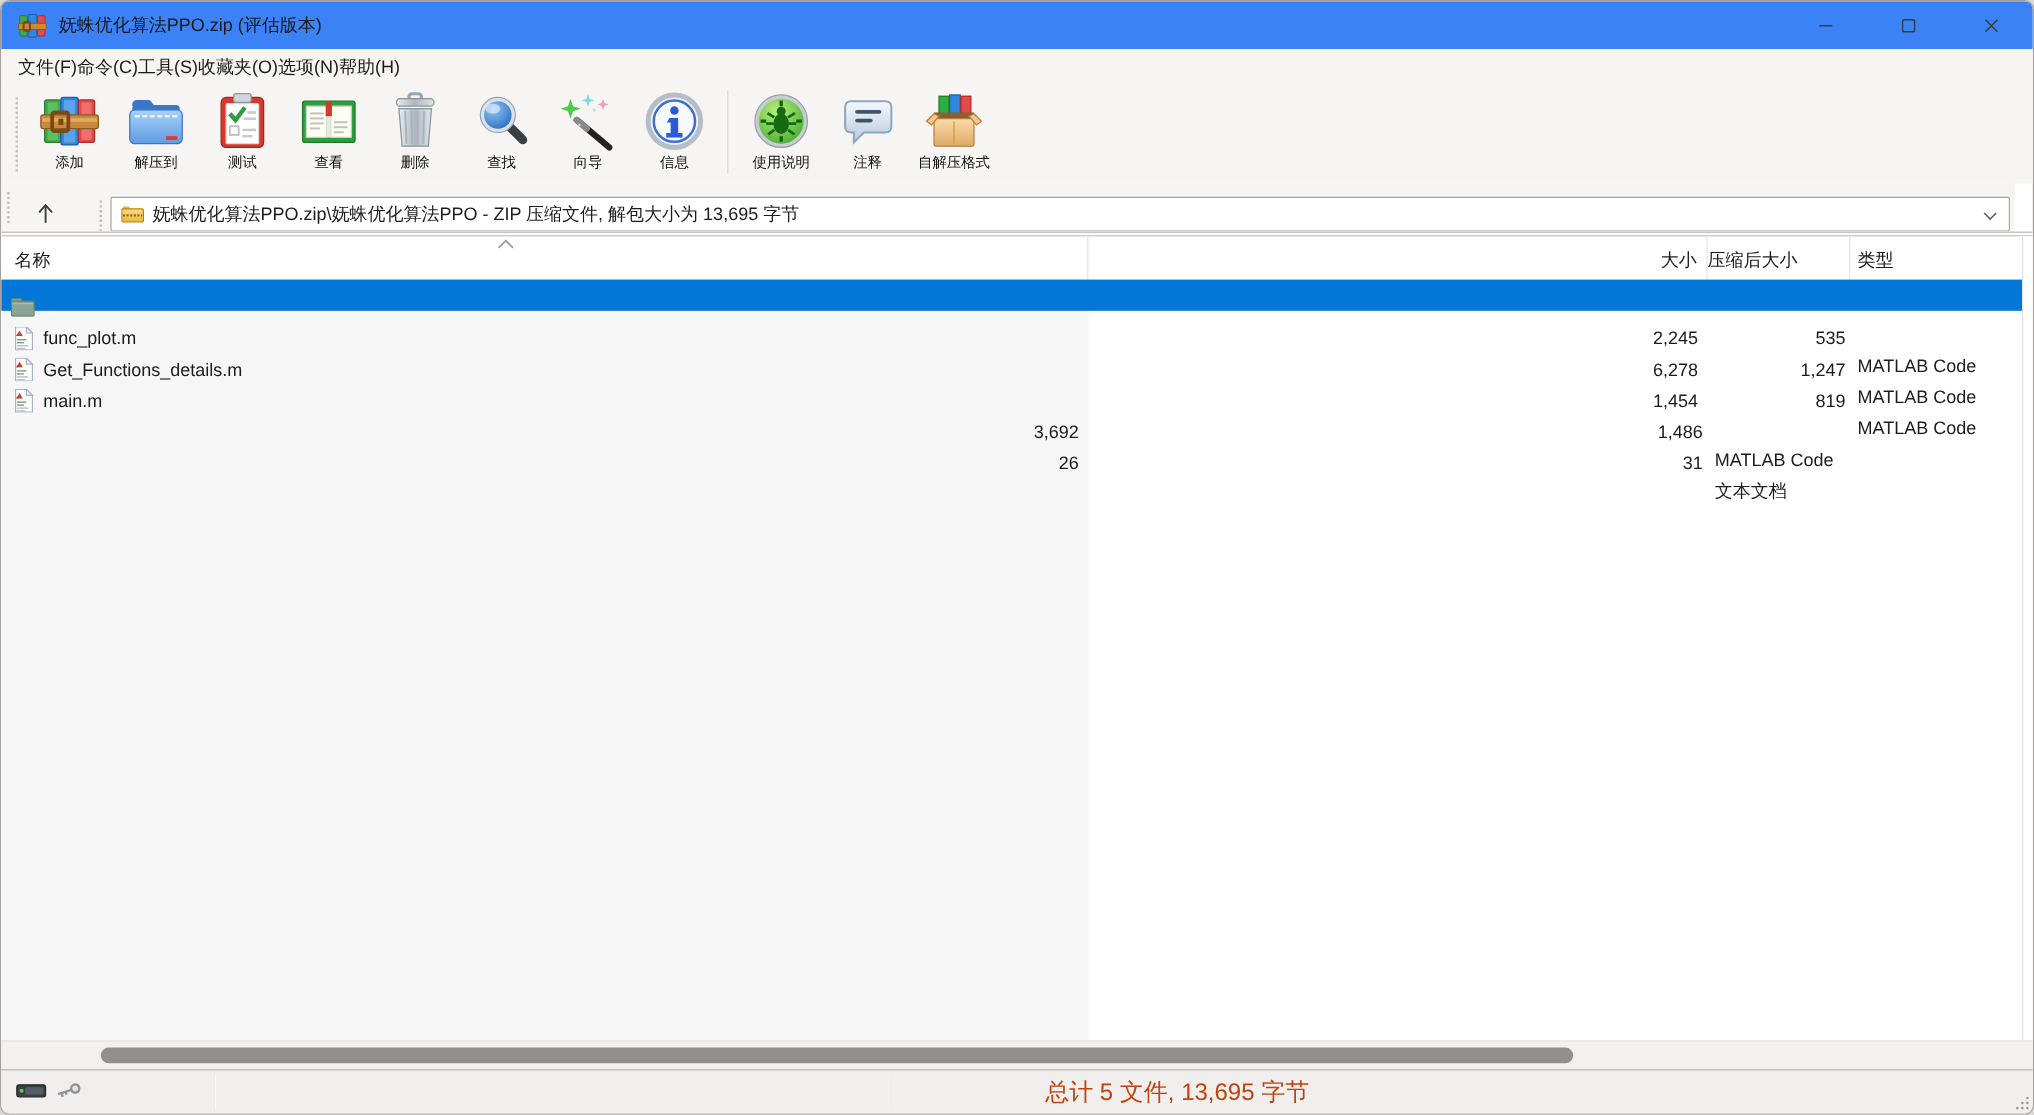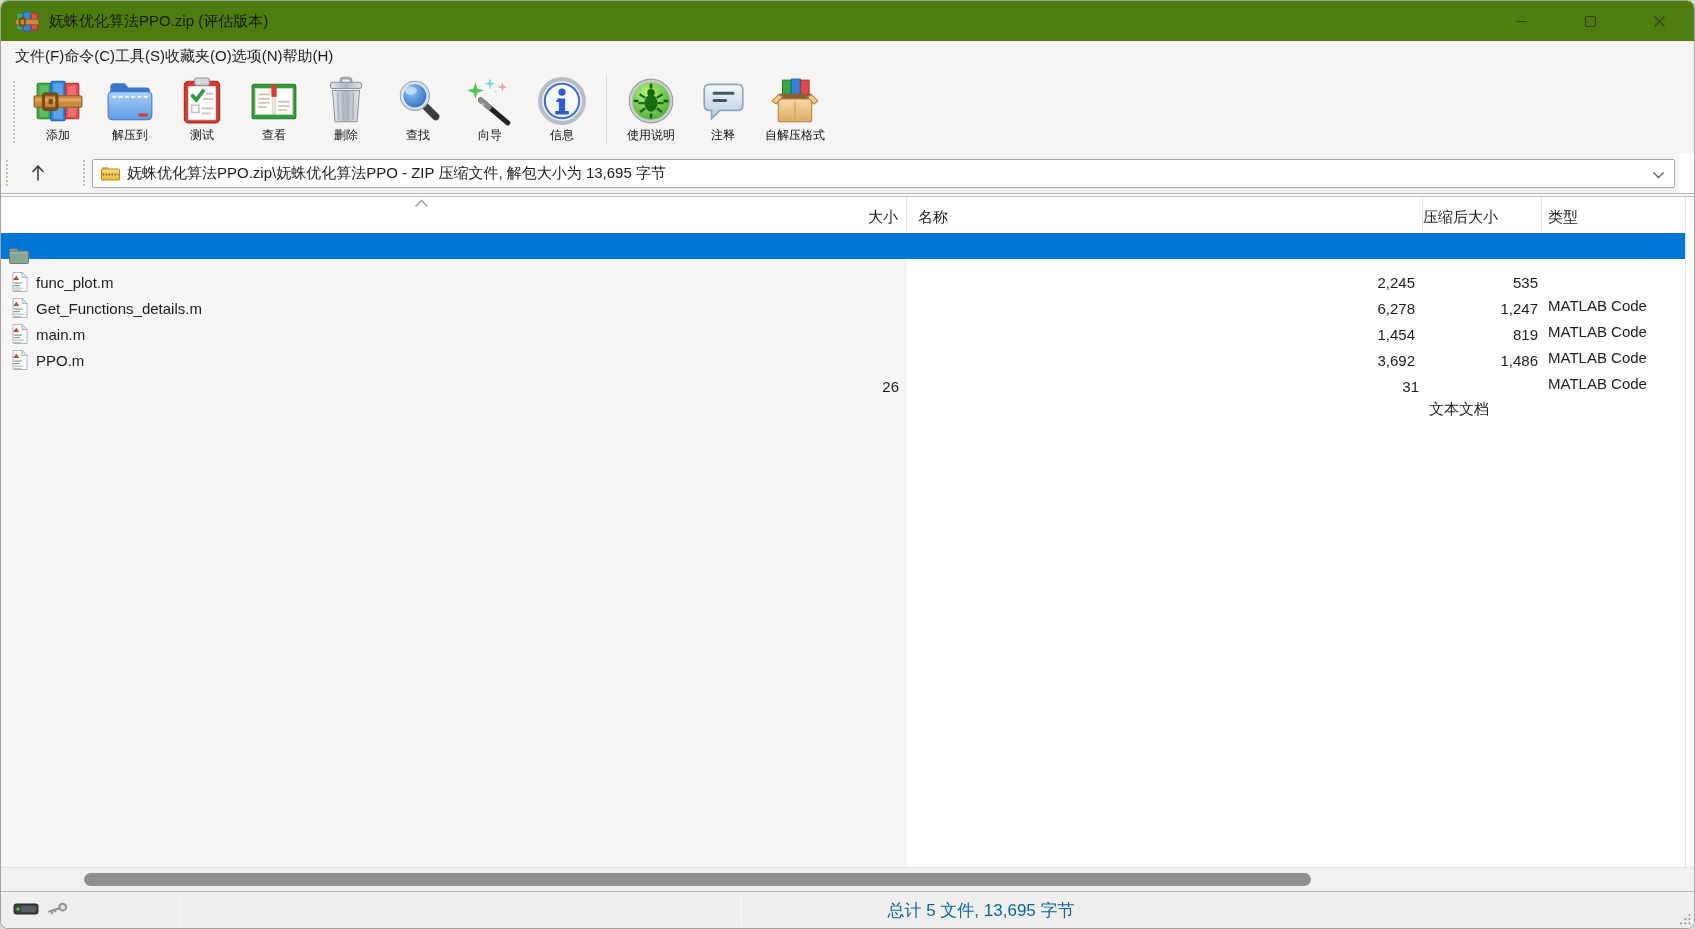--- a/index.html
+++ b/index.html
@@ -1,41 +1,41 @@
 <!DOCTYPE html>
 <html><head>
 <meta charset="utf-8">
 <style>
   html,body{margin:0;padding:0;background:#d8d8d8;}
   *{box-sizing:border-box;}
   body{font-family:"Liberation Sans","DejaVu Sans",sans-serif;color:#1c1c1c;-webkit-font-smoothing:antialiased;}
   .window{position:relative;width:1695px;height:929px;background:#fff;border:1px solid #a5a19e;border-radius:8px;overflow:hidden;}
 
   
-  .titlebar{position:absolute;left:0;top:0;right:0;height:40px;background:#4d7c0f;display:flex;align-items:center;}
+  .titlebar{position:absolute;left:0;top:0;right:0;height:40px;background:#3b82f6;display:flex;align-items:center;}
   .app-icon{margin-left:14px;width:24px;height:21px;flex:0 0 auto;}
   .title-text{margin-left:10px;font-size:15px;color:#1a1a1a;white-space:nowrap;}
   .caption{position:absolute;right:0;top:0;height:40px;width:207px;display:flex;}
   .cap-btn{width:69px;height:40px;display:flex;align-items:center;justify-content:center;color:#333;}
 
   
   .menubar{position:absolute;left:0;top:40px;right:0;height:30px;background:#f7f5f3;display:flex;align-items:center;padding-left:14px;}
   .menu-item{font-size:15px;color:#1b1b1b;white-space:nowrap;cursor:default;}
 
   
   .toolbar{position:absolute;left:0;top:70px;right:0;height:82px;background:#f7f5f3;display:flex;align-items:flex-start;padding-left:12px;}
   .gripper{width:3px;border-left:2px dotted #c2bfbc;align-self:center;}
   .toolbar .gripper{height:62px;margin-right:6px;}
   .tbtn{display:flex;flex-direction:column;align-items:center;padding-top:5px;min-width:72px;}
   .tbtn .ticon{width:50px;height:50px;display:block;}
   .tbtn .tlabel{font-size:12px;margin-top:1px;white-space:nowrap;color:#111;}
   .tsep{width:1px;background:#dddad7;height:70px;margin:4px 8px 0 8px;}
 
   
-  .addressbar{position:absolute;left:0;top:152px;right:15px;height:40px;background:#f7f5f3;display:flex;align-items:center;}
+  .addressbar{position:absolute;left:0;top:152px;right:15px;height:40px;background:#f7f5f3;display:flex;align-items:flex-end;}
   .addressbar .gripper{height:26px;margin-left:5px;}
   .up-btn{width:34px;height:30px;margin-left:12px;display:flex;align-items:center;justify-content:center;border-radius:3px;}
   .addressbar .gripper2{width:3px;border-left:2px dotted #c2bfbc;height:26px;margin-left:28px;}
   .combo{flex:1;height:29px;margin:0 4px 0 6px;background:#fff;border:1px solid #a7a5a2;border-radius:2px;display:flex;align-items:center;padding:0 8px;position:relative;}
   .combo .path-text{font-size:15px;margin-left:7px;white-space:nowrap;overflow:hidden;}
   .combo .dd{position:absolute;right:9px;top:11px;}
 
   
   .list{position:absolute;left:0;top:192px;right:0;height:674px;background:#fff;}
   .list-edge{position:absolute;left:0;right:0;top:0;height:4px;background:#fbfbfb;border-top:1px solid #b9b7b5;border-bottom:1px solid #c4c2c0;}
@@ -64,21 +64,21 @@
   
   .hscroll{position:absolute;left:0;top:866px;right:0;height:24px;background:#f2f1f0;border-top:1px solid #e3e1df;}
   .hthumb{position:absolute;left:83px;top:5px;width:1227px;height:13px;background:#909090;border-radius:7px;}
 
   
   .statusbar{position:absolute;left:0;top:890px;right:0;bottom:0;background:#f1efed;border-top:1px solid #b5b3b1;}
   .sb-icons{position:absolute;left:12px;top:8px;display:flex;align-items:center;gap:6px;}
   .sb-sep{position:absolute;top:3px;bottom:3px;width:1px;background:#d2d0ce;border-right:1px solid #fbfafa;}
   .sb-sep.s1{left:178px;}
   .sb-sep.s2{left:740px;}
-  .sb-summary{position:absolute;left:740px;width:480px;top:0;bottom:0;display:flex;align-items:center;justify-content:center;font-size:17px;color:#0369a1;}
+  .sb-summary{position:absolute;left:740px;width:480px;top:0;bottom:0;display:flex;align-items:center;justify-content:center;font-size:20px;color:#c2410c;}
   .resize-grip{position:absolute;right:2px;bottom:2px;}
 </style>
 </head>
 <body>
 
 <svg width="0" height="0" style="position:absolute">
   <defs>
     <linearGradient id="gblue" x1="0" y1="0" x2="0" y2="1">
         <stop offset="0" stop-color="#a9cff7"></stop>
         <stop offset="1" stop-color="#5e9de4"></stop>
@@ -340,25 +340,25 @@
         </svg>
     </div>
   </div>
 
   <div class="list">
     <div class="list-edge"></div>
     <div class="col-tint"></div>
     <div class="right-strip"></div>
     <div class="list-inner">
       <div class="lheader lgrid">
+        <div class="hc h-name">
+            <span>名称</span>
+          </div>
         <div class="hc h-size">
             <span>大小</span>
-          </div>
-        <div class="hc h-name">
-            <span>名称</span>
           </div>
         <div class="hc h-packed">
             <span>压缩后大小</span>
           </div>
         <div class="hc h-type">
             <span>类型</span>
           </div>
         <svg class="sort-ind" width="15" height="9" viewBox="0 0 15 9">
             <polyline points="1.5,7.5 7.5,1.5 13.5,7.5" fill="none" stroke="#9a9a9a" stroke-width="1.4"></polyline>
           </svg>
@@ -444,37 +444,20 @@
 
       </span>
       <span class="fname">main.m</span>
     </div>
     <div class="cell c-size">1,454</div>
     <div class="cell c-packed">819</div>
     <div class="cell c-type">MATLAB Code</div>
   </div>
 
   <div class="lrow lgrid">
-    <div class="cell c-name">
-      <span class="ficon">
-
-        <svg width="17" height="20" viewBox="0 0 16 20">
-          <path d="M1.5 .5 h9 l5 5 v14 h-14 z" fill="#fff" stroke="#a9b4be"></path>
-          <path d="M10.5 .5 l5 5 h-5 z" fill="#e8eef3" stroke="#a9b4be"></path>
-          <path d="M2 8 L4.8 3.4 L7.6 8 Z" fill="#d2451c"></path>
-          <path d="M2 8 L3.2 6.2 L4.4 8 Z" fill="#8a3a6e"></path>
-          <rect x="2.5" y="10.5" width="8" height="1.2" fill="#7aa874"></rect>
-          <rect x="2.5" y="13" width="6" height="1.2" fill="#7aa874"></rect>
-          <rect x="2.5" y="15.5" width="9.5" height="1.2" fill="#b9c0c6"></rect>
-          <rect x="2.5" y="17.8" width="7" height="1.2" fill="#b9c0c6"></rect>
-        </svg>
-
-      </span>
-      <span class="fname">PPO.m</span>
-    </div>
     <div class="cell c-size">3,692</div>
     <div class="cell c-packed">1,486</div>
     <div class="cell c-type">MATLAB Code</div>
   </div>
 
   <div class="lrow lgrid">
     <div class="cell c-size">26</div>
     <div class="cell c-packed">31</div>
     <div class="cell c-type">文本文档</div>
   </div>

